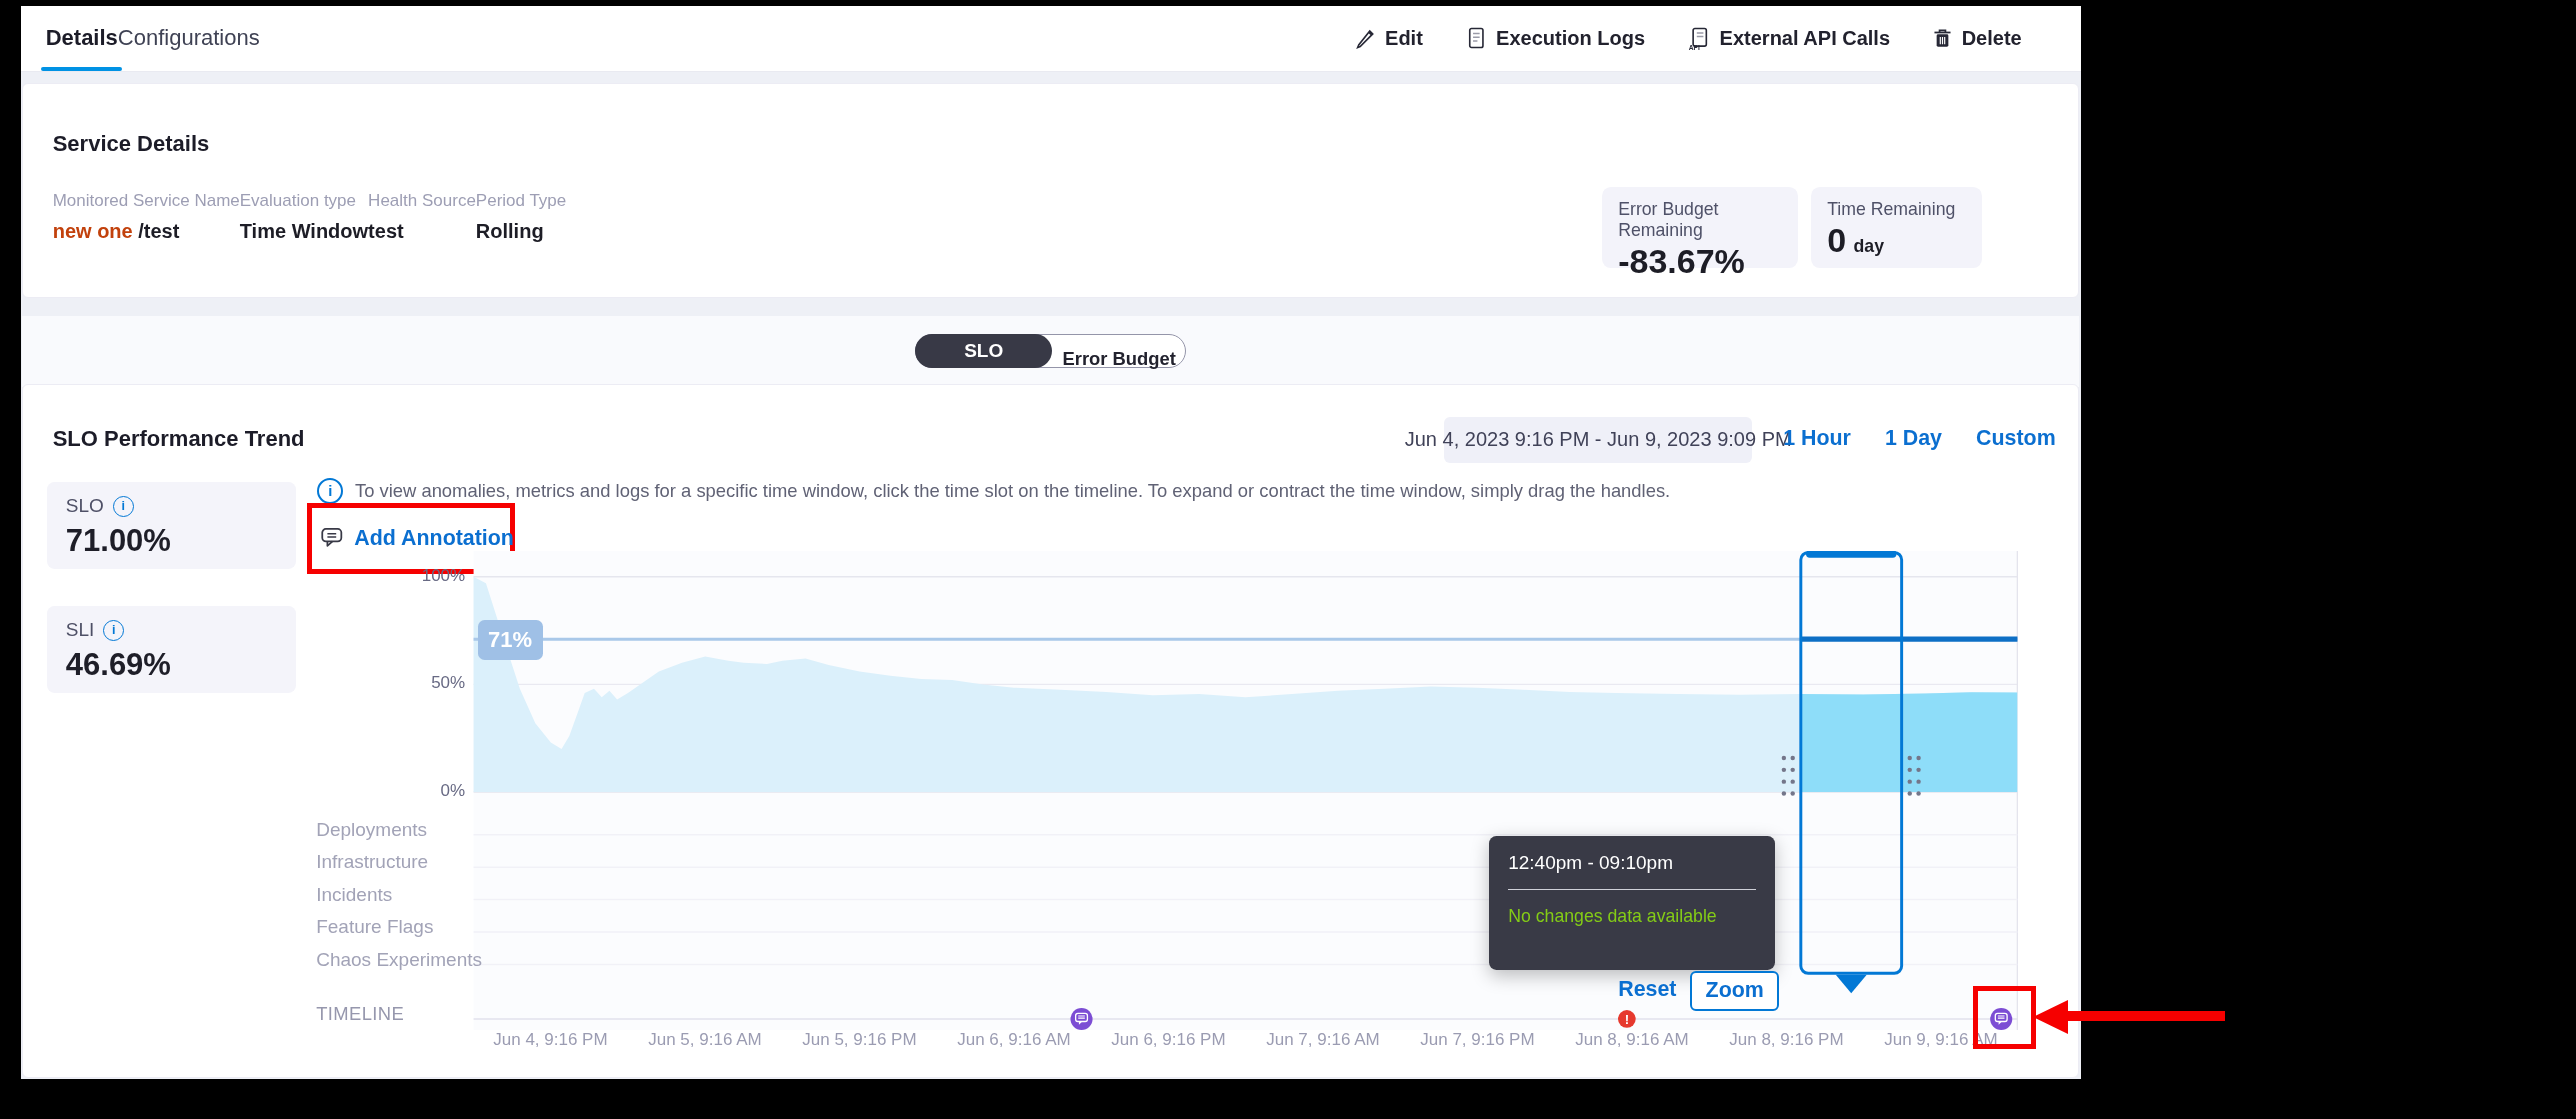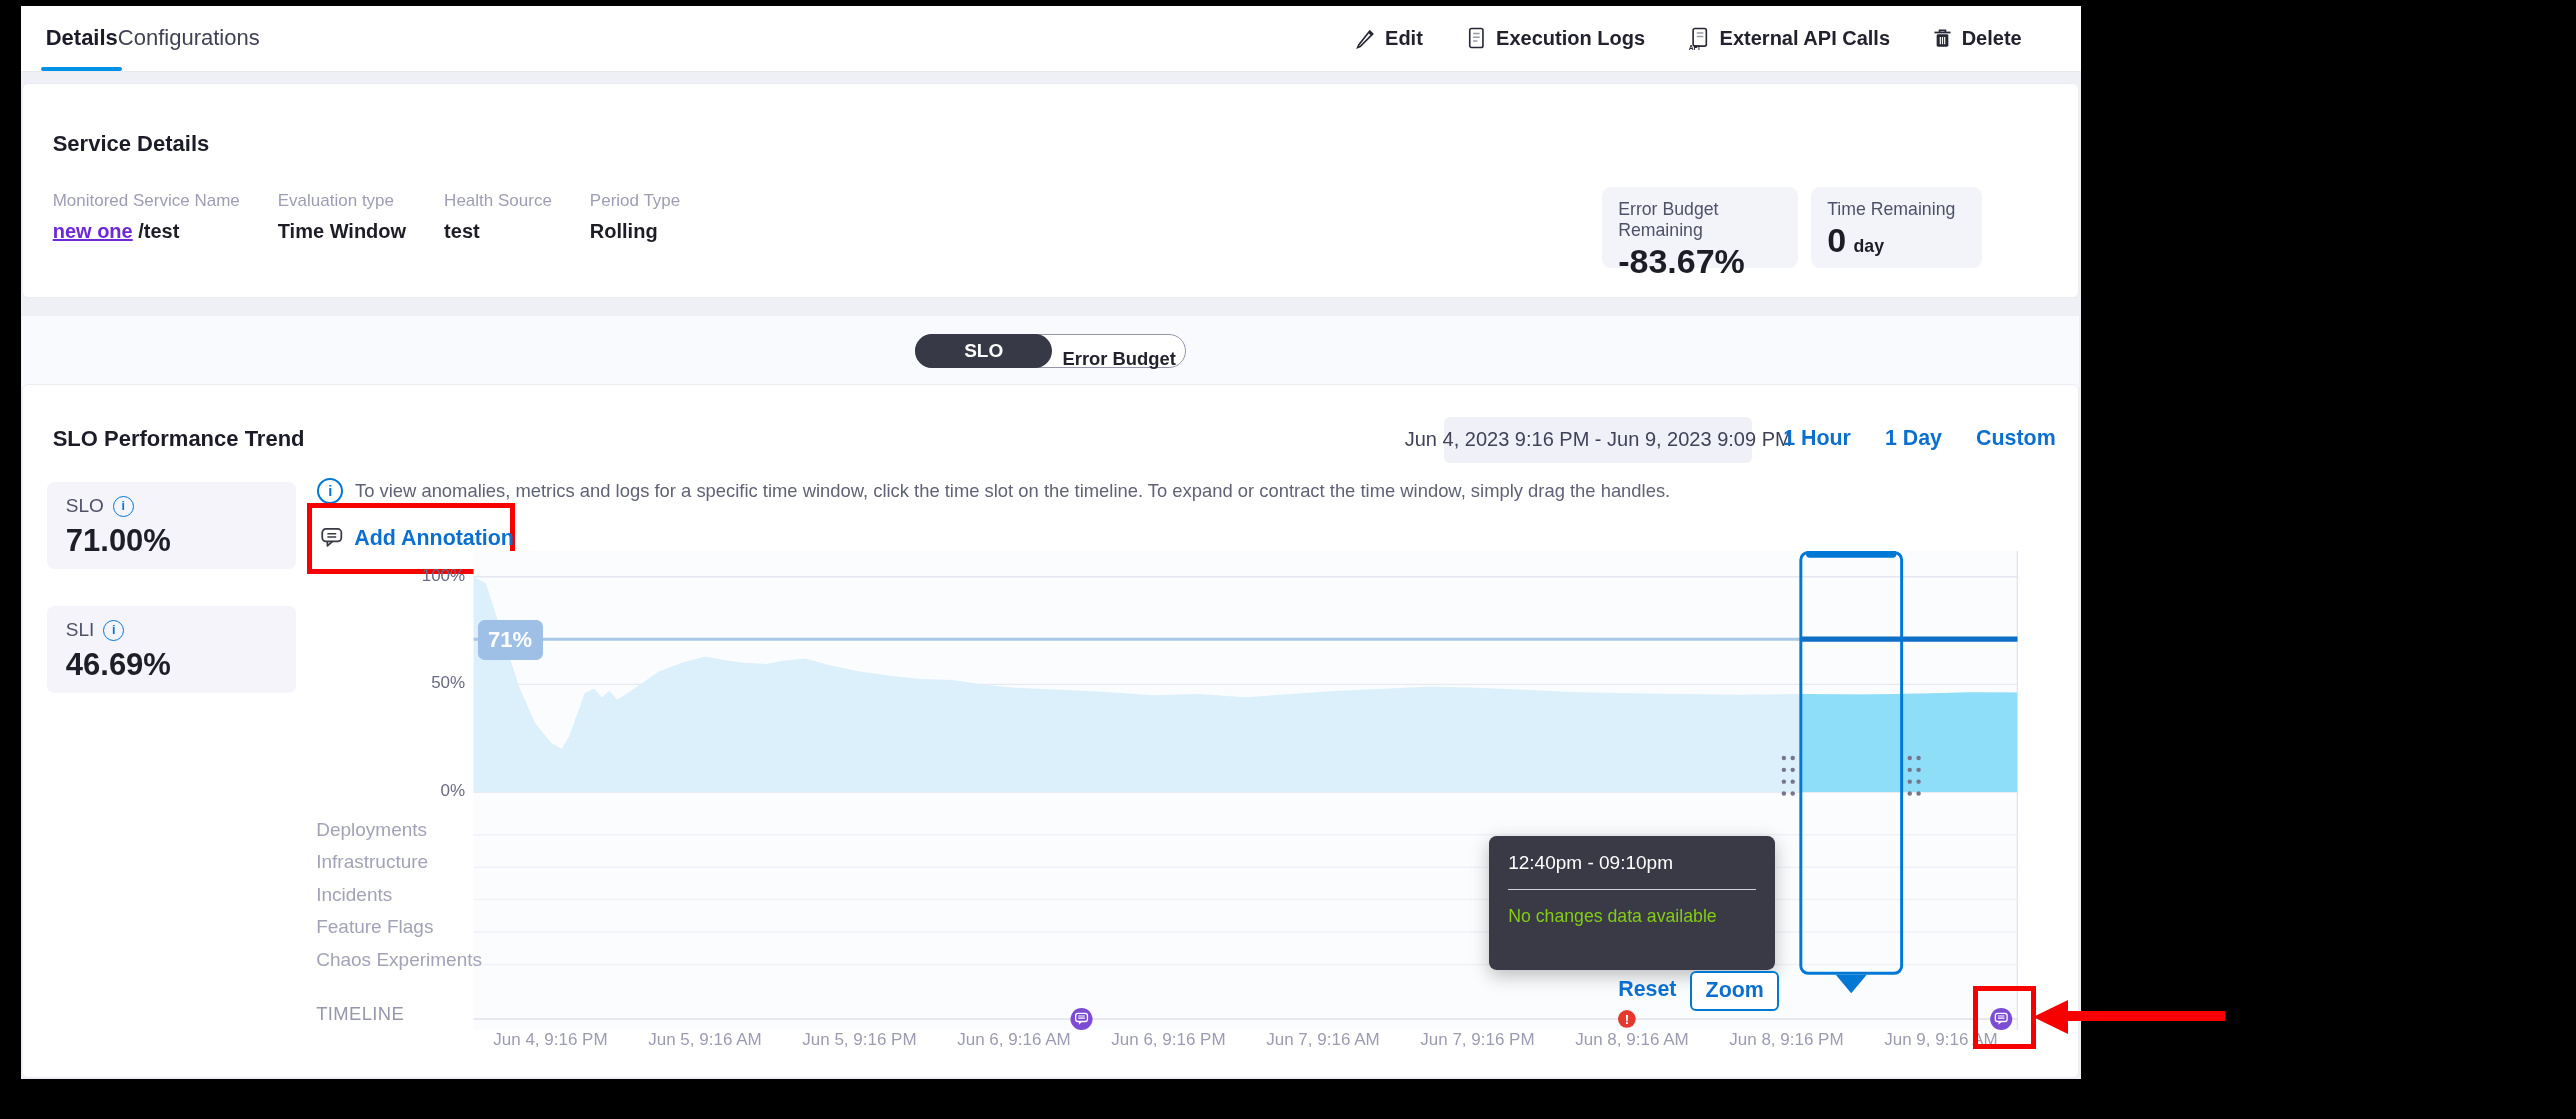--- a/index.html
+++ b/index.html
@@ -13,25 +13,25 @@
   .tab{font-size:22px;color:#3f4254;position:relative;height:100%;display:flex;align-items:center;cursor:pointer;white-space:nowrap;}
   .tab.active{font-weight:bold;color:#1c1c28;}
   .tab.active::after{content:"";position:absolute;left:-4.4px;right:-4.4px;bottom:0;height:4.4px;background:#0092e4;border-radius:3px;}
   .actions{display:flex;gap:43px;padding-right:59px;align-items:center;}
   .action-btn{display:flex;align-items:center;gap:9.6px;font-size:20px;font-weight:bold;color:#22222e;cursor:pointer;white-space:nowrap;}
   .action-btn svg{display:block;}
   
   .card{position:absolute;left:1.5px;right:1.5px;background:#fff;border:0.7px solid #ececf4;border-radius:5.9px;box-sizing:border-box;}
   .card1{top:77px;height:215px;}
   .sd-title{font-size:22px;font-weight:bold;color:#1c1c28;padding:47px 0 0 29.5px;}
-  .fields{display:flex;gap:38px;padding:34px 0 0 29.5px;}
+  .fields{display:flex;padding:34px 0 0 29.5px;}
   .field{white-space:nowrap;}
   .f-label{font-size:17px;color:#9d9eb4;margin-bottom:8.9px;}
   .f-value{font-size:20px;font-weight:bold;color:#1d1d26;}
-  .f-value .link{color:#6d28d9;text-decoration:underline;}
+  .f-value .link{color:#c2410c;}
   .f-value .sub{font-weight:bold;color:#1d1d26;}
   .field.period .sub{font-weight:normal;font-size:18.4px;}
   .stat-box{position:absolute;top:103px;height:81px;background:#f3f3fa;border-radius:8.9px;box-sizing:border-box;padding:12.5px 16px;}
   .stat-box .s-label{font-size:17.7px;color:#4f5168;}
   .stat-box .s-value{font-size:34px;font-weight:bold;color:#1d1d26;margin-top:1.5px;line-height:1.1;}
   .stat-eb{left:1579px;width:196px;}
   .stat-tr{left:1788px;width:171px;}
   .s-value-row{display:flex;align-items:baseline;gap:7.4px;}
   .s-unit{font-size:17.7px;font-weight:bold;color:#1d1d26;}
   

